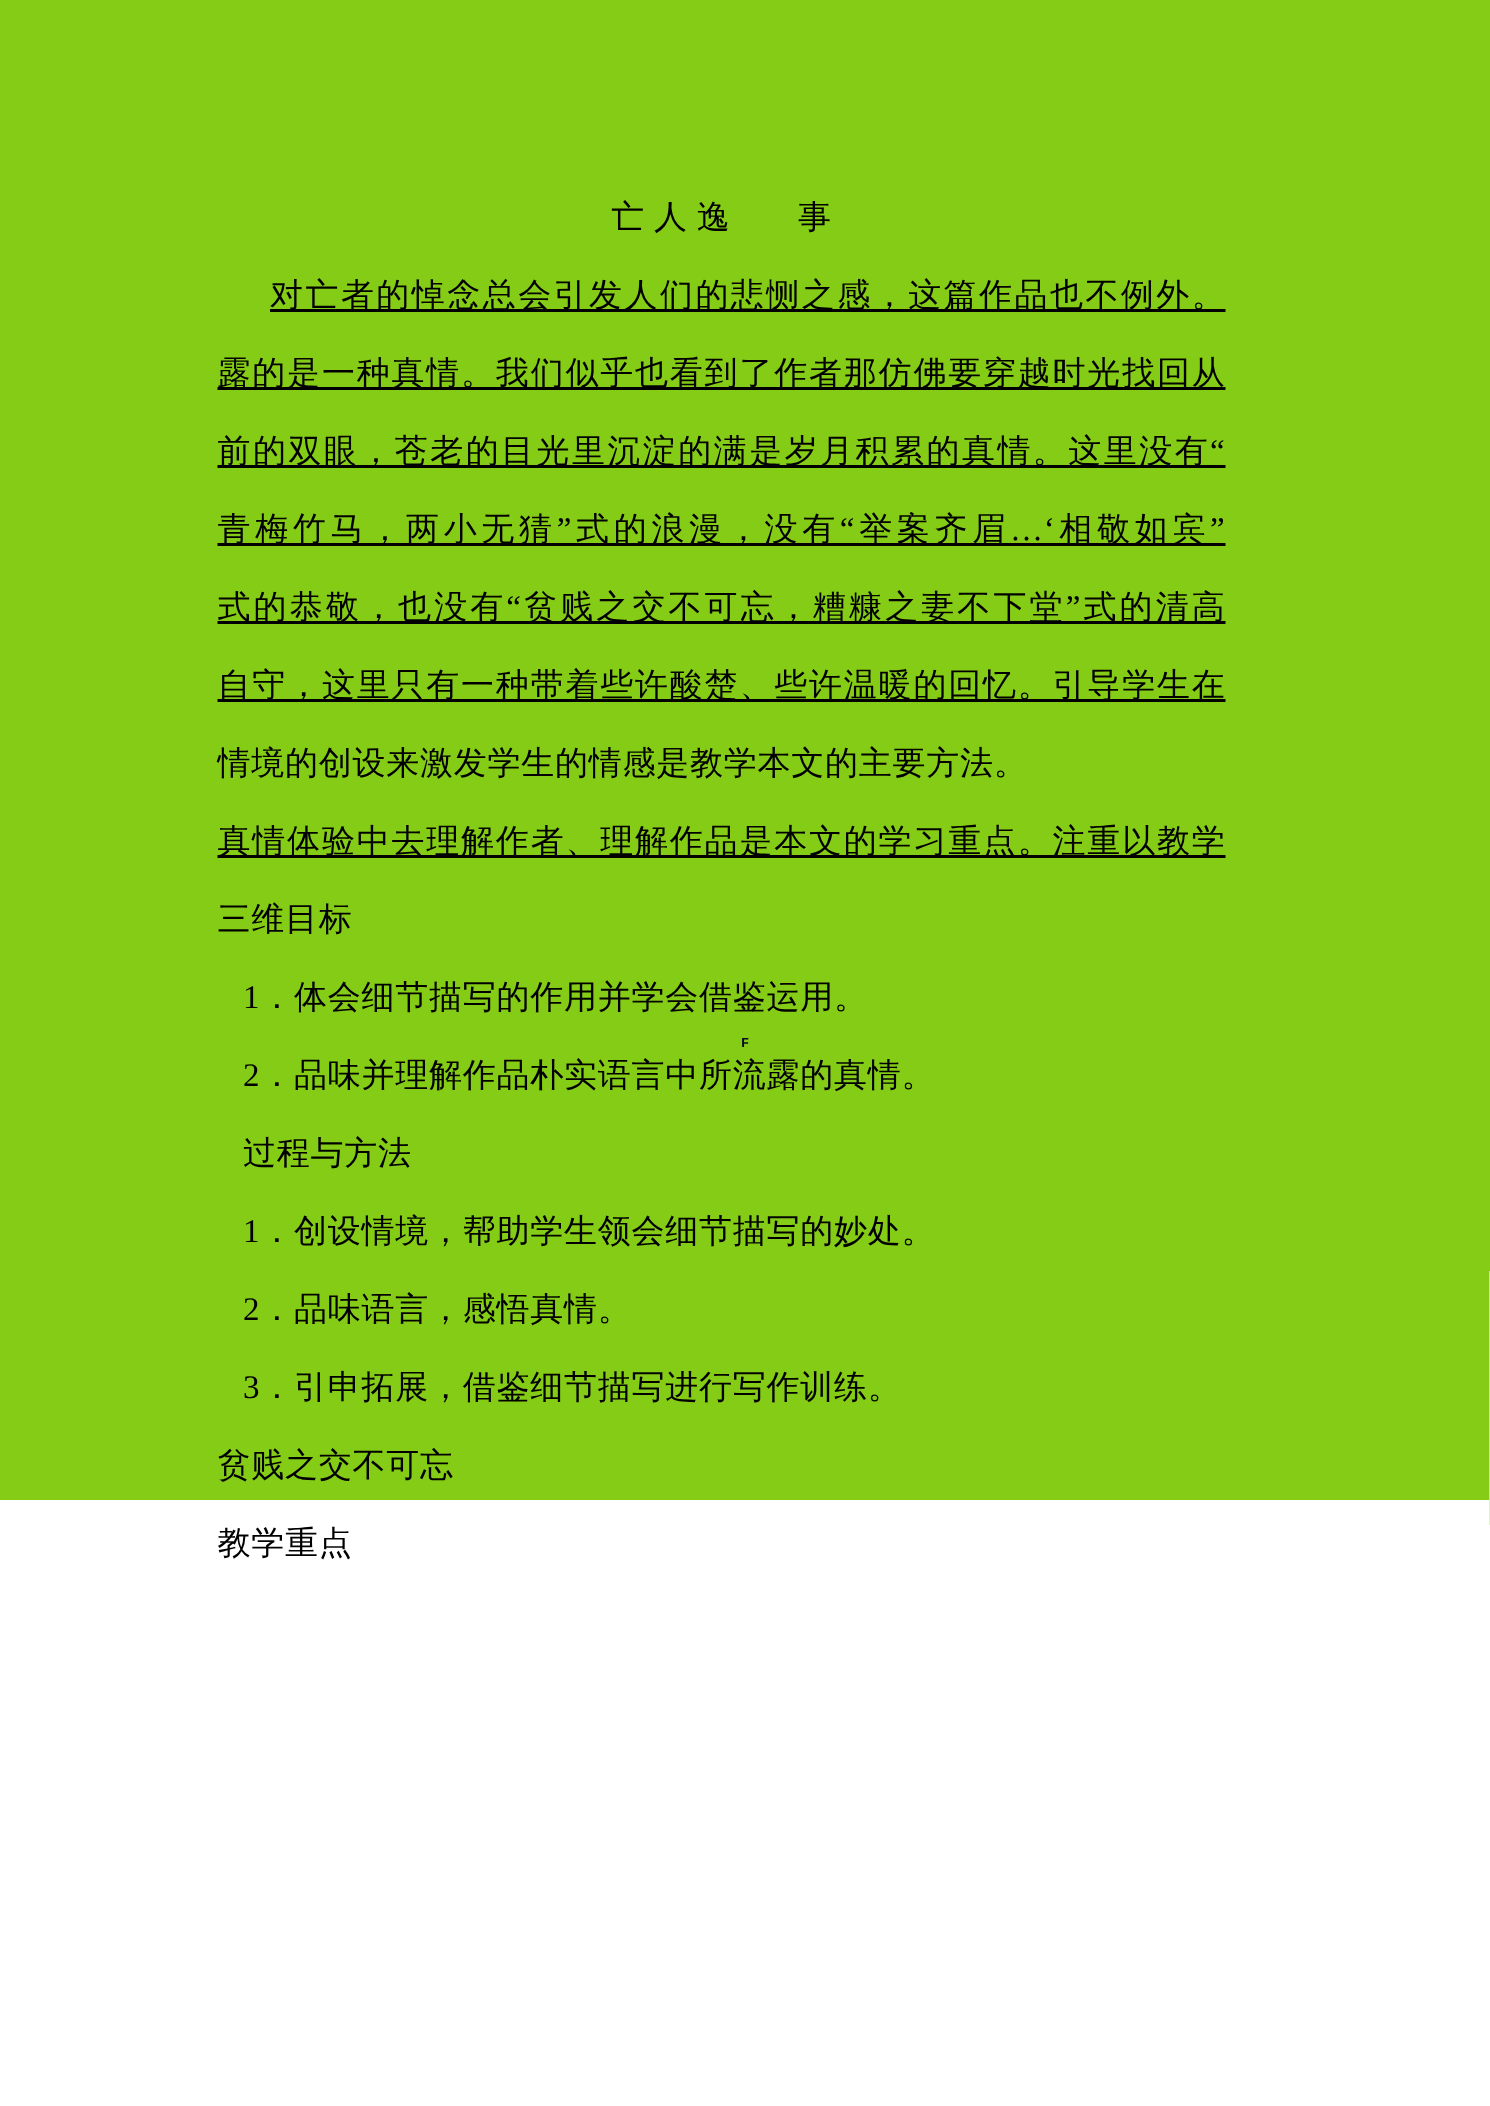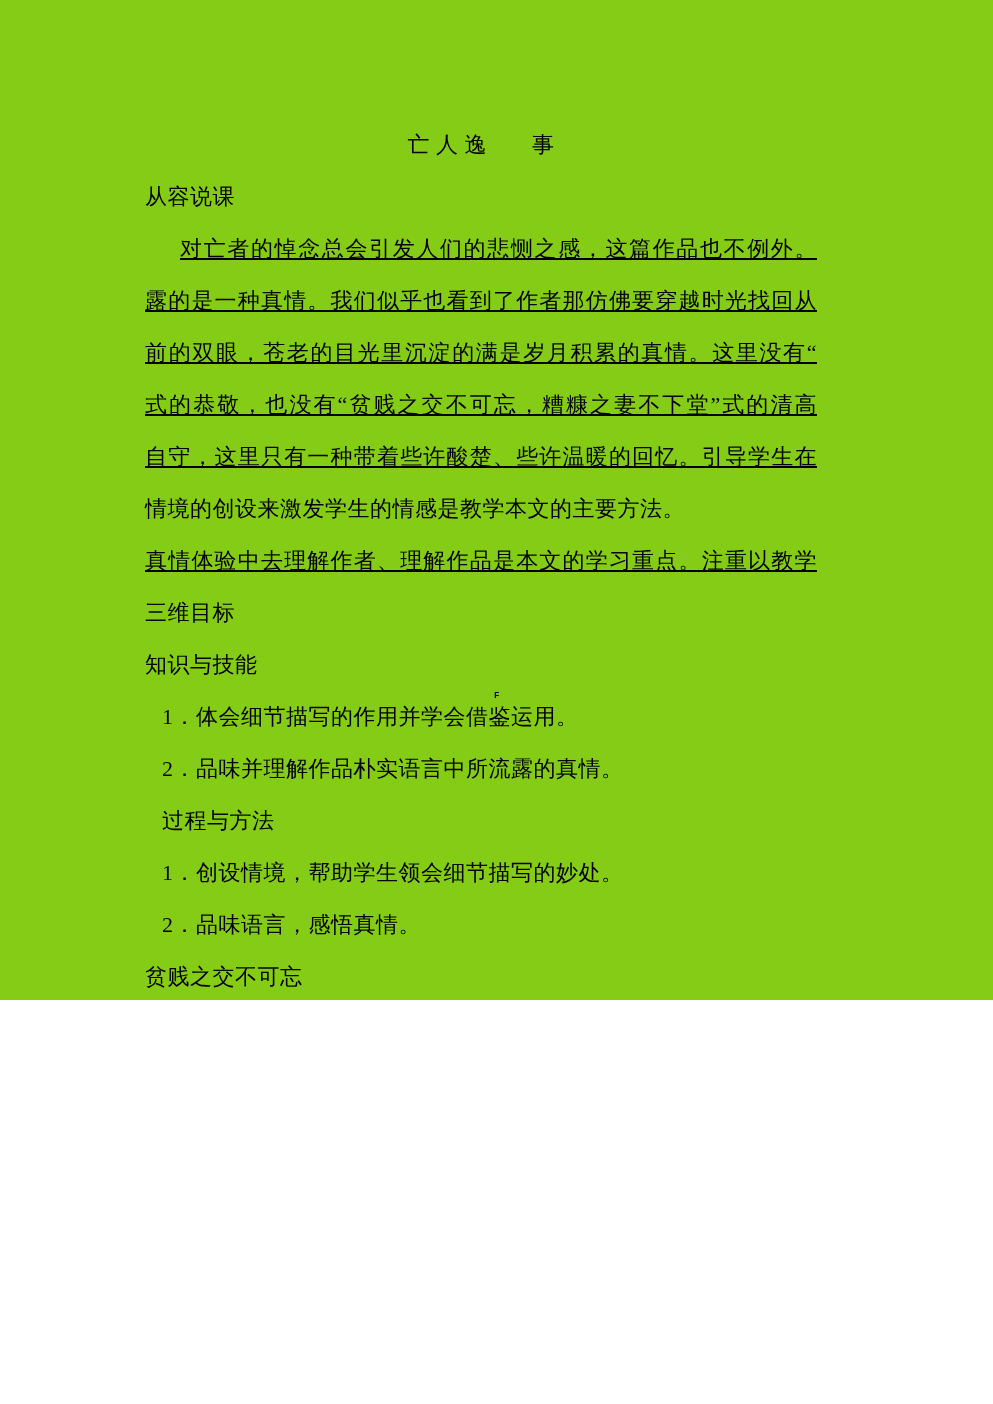--- a/index.html
+++ b/index.html
@@ -64,39 +64,40 @@
   }
 </style>
 </head>
 <body>
 
 <div class="page">
   <div class="content">
 
     <div class="line title">亡 人 逸　　事</div>
 
-    <div class="line">从容说课</div>
 
     <div class="line just indent-first">对亡者的悼念总会引发人们的悲恻之感，这篇作品也不例外。</div>
     <div class="line just">露的是一种真情。我们似乎也看到了作者那仿佛要穿越时光找回从</div>
     <div class="line just">前的双眼，苍老的目光里沉淀的满是岁月积累的真情。这里没有“</div>
+    <div class="line just">青梅竹马，两小无猜”式的浪漫，没有“举案齐眉…‘相敬如宾”</div>
     <div class="line just">式的恭敬，也没有“贫贱之交不可忘，糟糠之妻不下堂”式的清高</div>
     <div class="line just">自守，这里只有一种带着些许酸楚、些许温暖的回忆。引导学生在</div>
     <div class="line">情境的创设来激发学生的情感是教学本文的主要方法。</div>
     <div class="line just">真情体验中去理解作者、理解作品是本文的学习重点。注重以教学</div>
 
     <div class="line">三维目标</div>
 
-    <div class="line">知识与技能</div>
     <div class="line item">1．体会细节描写的作用并学会借鉴运用。</div>
     <div class="line item">2．品味并理解作品朴实语言中所流露的真情。</div>
 
     <div class="line item">过程与方法</div>
     <div class="line item">1．创设情境，帮助学生领会细节描写的妙处。</div>
     <div class="line item">2．品味语言，感悟真情。</div>
+    <div class="line item">3．引申拓展，借鉴细节描写进行写作训练。</div>
 
     <div class="line">贫贱之交不可忘</div>
 
+    <div class="line">教学重点</div>
 
   </div>
 
   <span class="stray-mark">F</span>
 </div>
 
 </body></html>

